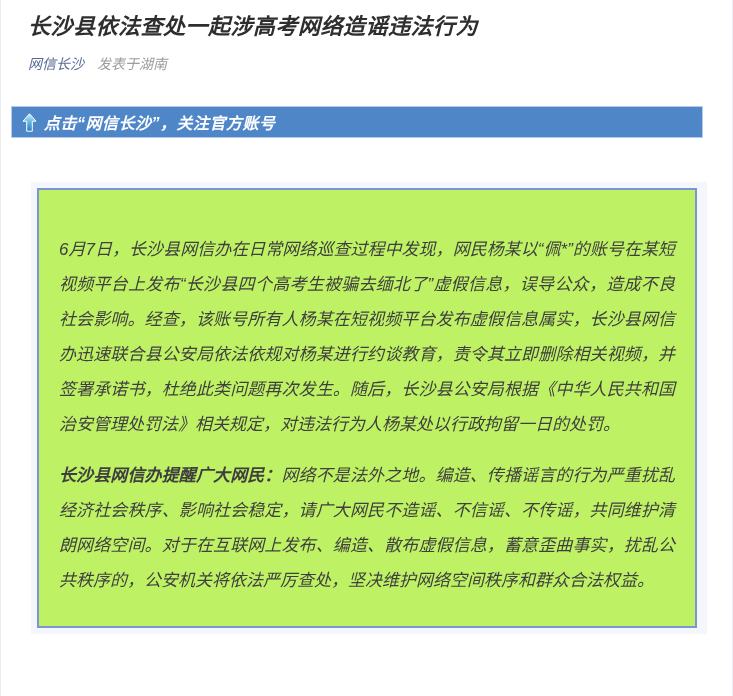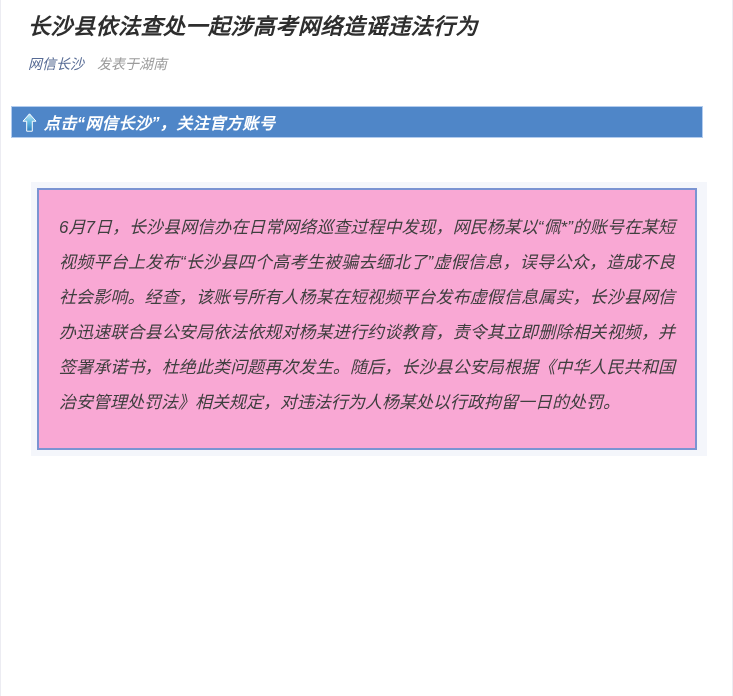--- a/index.html
+++ b/index.html
@@ -70,23 +70,23 @@
   
   .article-wrap{
     margin:44px 27px 0 30px;
     width:676px;
     box-sizing:border-box;
     background:var(--box-wrap-bg,#f4f6fb);
     padding:6px 10px 6px 6px;
   }
   .article-box{
     box-sizing:border-box;
-    background:#f9a8d4;
+    background:#bef264;
     border:2px solid var(--box-border,#7b94d2);
-    padding:20px 20px 28px 20px;
+    padding:42px 20px 28px 20px;
     font-size:17px;
     line-height:35px;
     color:var(--body-text,#3f3f3f);
     text-align:justify;
   }
   .article-box p{margin:0;}
   .article-box p + p{margin-top:16px;}
   .lead{font-weight:700;}
 </style>
 </head>
@@ -113,16 +113,17 @@
         </defs>
         <path d="M7.5 0.8 L14 8.2 H10.3 V18.2 H4.7 V8.2 H1 Z" fill="url(#arrowGrad)" stroke="#ffffff" stroke-width="1"></path>
       </svg>
     </span>
     <span class="banner-text">点击“网信长沙”，关注官方账号</span>
   </div>
 
   <div class="article-wrap">
     <div class="article-box">
       <p>6月7日，长沙县网信办在日常网络巡查过程中发现，网民杨某以“佩*”的账号在某短视频平台上发布“长沙县四个高考生被骗去缅北了”虚假信息，误导公众，造成不良社会影响。经查，该账号所有人杨某在短视频平台发布虚假信息属实，长沙县网信办迅速联合县公安局依法依规对杨某进行约谈教育，责令其立即删除相关视频，并签署承诺书，杜绝此类问题再次发生。随后，长沙县公安局根据《中华人民共和国治安管理处罚法》相关规定，对违法行为人杨某处以行政拘留一日的处罚。</p>
+      <p><span class="lead">长沙县网信办提醒广大网民：</span><span>网络不是法外之地。编造、传播谣言的行为严重扰乱经济社会秩序、影响社会稳定，请广大网民不造谣、不信谣、不传谣，共同维护清朗网络空间。对于在互联网上发布、编造、散布虚假信息，蓄意歪曲事实，扰乱公共秩序的，公安机关将依法严厉查处，坚决维护网络空间秩序和群众合法权益。</span></p>
     </div>
   </div>
 
 </div>
 
 </body></html>

